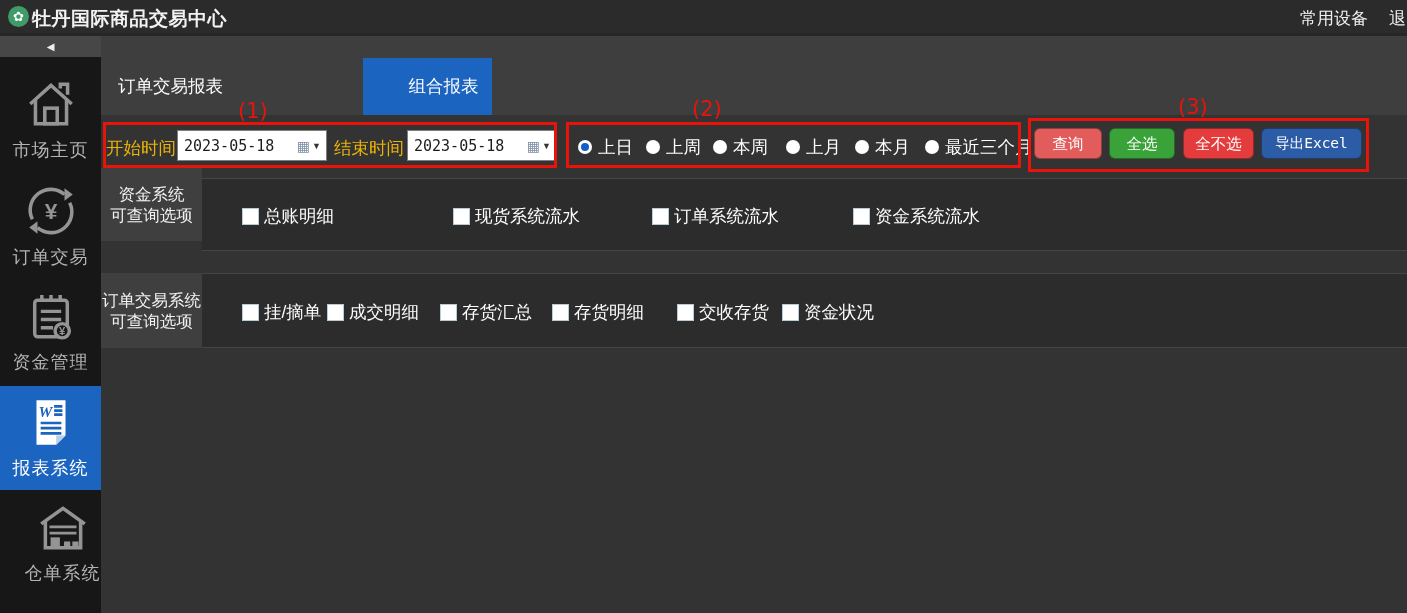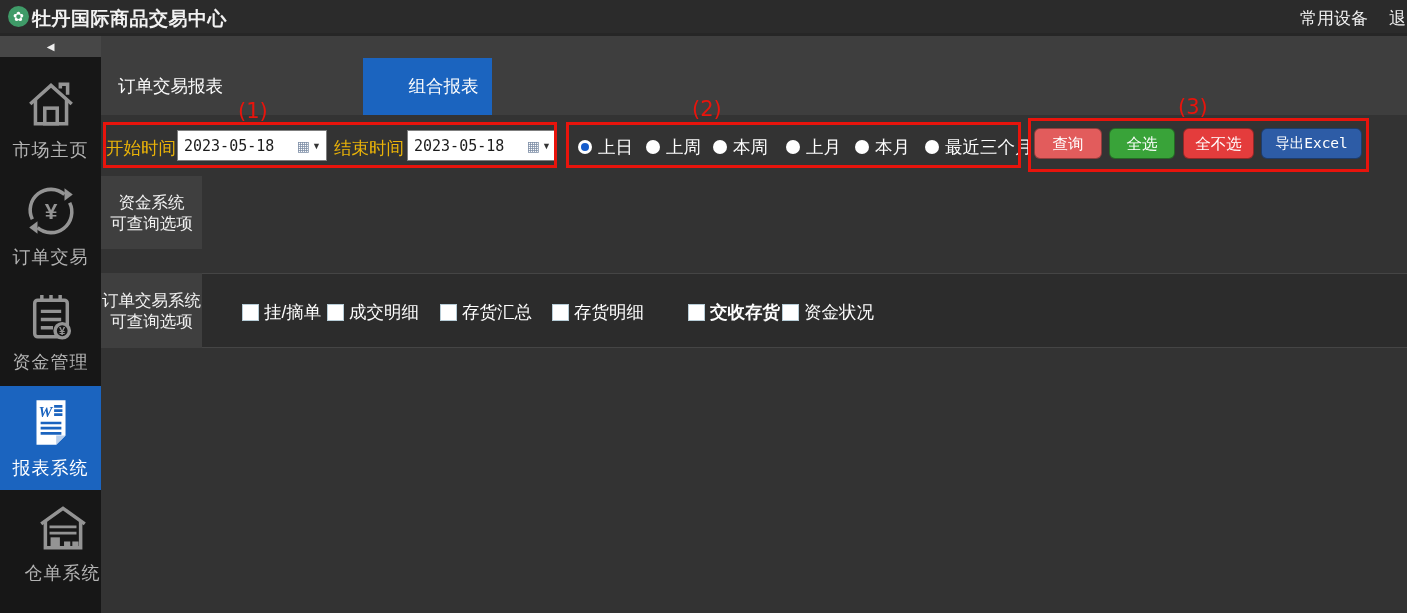--- a/index.html
+++ b/index.html
@@ -100,32 +100,32 @@
   .btn-export { left:1261px; width:101px; background:#2d5ca6; font-family:"DejaVu Sans Mono", monospace; font-size:14.5px; }
 
   
   .row-label {
     position:absolute; left:101px; width:101px; background:#3f3f3f; color:#f2f2f2;
     display:flex; flex-direction:column; justify-content:center; text-align:center;
     font-size:16.5px; line-height:1.25;
   }
   .row-panel { position:absolute; left:202px; width:1205px; background:#2c2c2c;
     border-top:1px solid #454545; border-bottom:1px solid #454545; }
-  .rl-1 { top:176px; height:73px; }
+  .rl-1 { top:168px; height:73px; }
   .rp-1 { top:178px; height:73px; }
   .rl-2 { top:273px; height:75px; }
   .rp-2 { top:273px; height:75px; }
   .cb-item { position:absolute; display:flex; align-items:center; cursor:pointer; }
   .cb { width:17px; height:17px; background:#fff; border:1px solid #b7ccd6; margin-right:5px; flex:0 0 auto; }
   .cb-label { font-size:17.5px; color:#fdfdfd; white-space:nowrap; }
   .rp-1 .cb-item { top:25px; }
   .rp-2 .cb-item { top:26px; }
   .r1-o1 { left:40px; } .r1-o2 { left:251px; } .r1-o3 { left:450px; } .r1-o4 { left:651px; }
   .r2-o1 { left:40px; } .r2-o2 { left:125px; } .r2-o3 { left:238px; }
-  .r2-o4 { left:350px; } .r2-o5 { left:486px;font-weight:bold; } .r2-o6 { left:580px; }
+  .r2-o4 { left:350px; } .r2-o5 { left:475px; } .r2-o6 { left:580px; }
 </style>
 </head>
 <body>
 
 <div class="app">
 
   <div class="topbar">
     <div class="logo">✿</div>
     <div class="app-title">牡丹国际商品交易中心</div>
     <div class="topbar-link link-devices">常用设备</div>
@@ -256,20 +256,38 @@
   <div class="ann-box ann-box-2"></div>
   <div class="ann-box ann-box-3"></div>
   <div class="ann-num ann-num-1">(1)</div>
   <div class="ann-num ann-num-2">(2)</div>
   <div class="ann-num ann-num-3">(3)</div>
 
   <div class="row-label rl-1">
     <span>资金系统</span>
     <span>可查询选项</span>
   </div>
+  <div class="row-panel rp-1">
+    <div class="cb-item r1-o1">
+      <span class="cb"></span>
+      <span class="cb-label">总账明细</span>
+    </div>
+    <div class="cb-item r1-o2">
+      <span class="cb"></span>
+      <span class="cb-label">现货系统流水</span>
+    </div>
+    <div class="cb-item r1-o3">
+      <span class="cb"></span>
+      <span class="cb-label">订单系统流水</span>
+    </div>
+    <div class="cb-item r1-o4">
+      <span class="cb"></span>
+      <span class="cb-label">资金系统流水</span>
+    </div>
+  </div>
 
   <div class="row-label rl-2">
     <span>订单交易系统</span>
     <span>可查询选项</span>
   </div>
   <div class="row-panel rp-2">
     <div class="cb-item r2-o1">
       <span class="cb"></span>
       <span class="cb-label">挂/摘单</span>
     </div>

